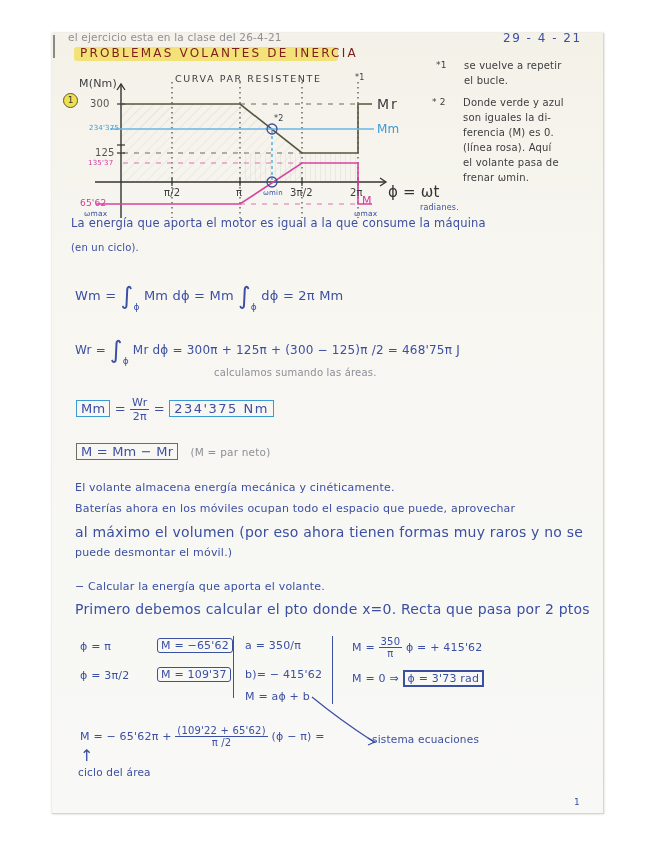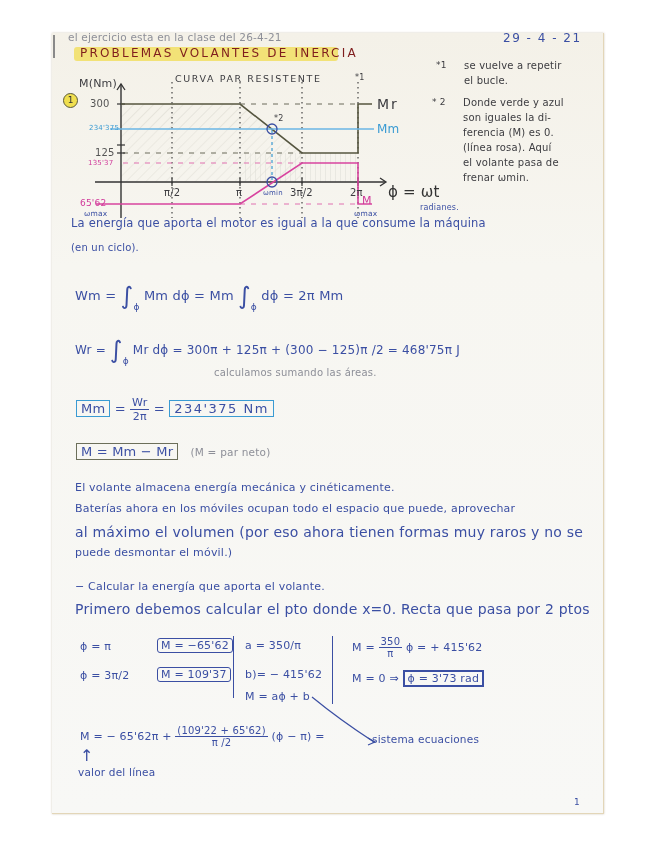--- a/index.html
+++ b/index.html
@@ -200,15 +200,15 @@
   <span>M = 0  ⇒</span>
   <span class="boxed-blue" style="border-width:2px;border-radius:0;">ϕ = 3'73 rad</span>
 </div>
 
 <div class="hw" style="left:80px;top:725px;font-size:11px;">
   <span>M =  − 65'62π +</span>
   <span class="frac" style="font-size:10px;"><span class="num">(109'22 + 65'62)</span><span class="den">π /2</span></span>
   <span>(ϕ − π)  =</span>
 </div>
 <div class="hw" style="left:80px;top:746px;font-size:16px;">↑</div>
-<div class="hw" style="left:78px;top:766px;font-size:10.5px;">valor del línea</div>
+<div class="hw" style="left:78px;top:766px;font-size:10.5px;">ciclo del área</div>
 <div class="hw" style="left:372px;top:733px;font-size:10.5px;">sistema ecuaciones</div>
 <div class="hw" style="left:574px;top:797px;font-size:9px;">1</div>
 
 </body></html>

